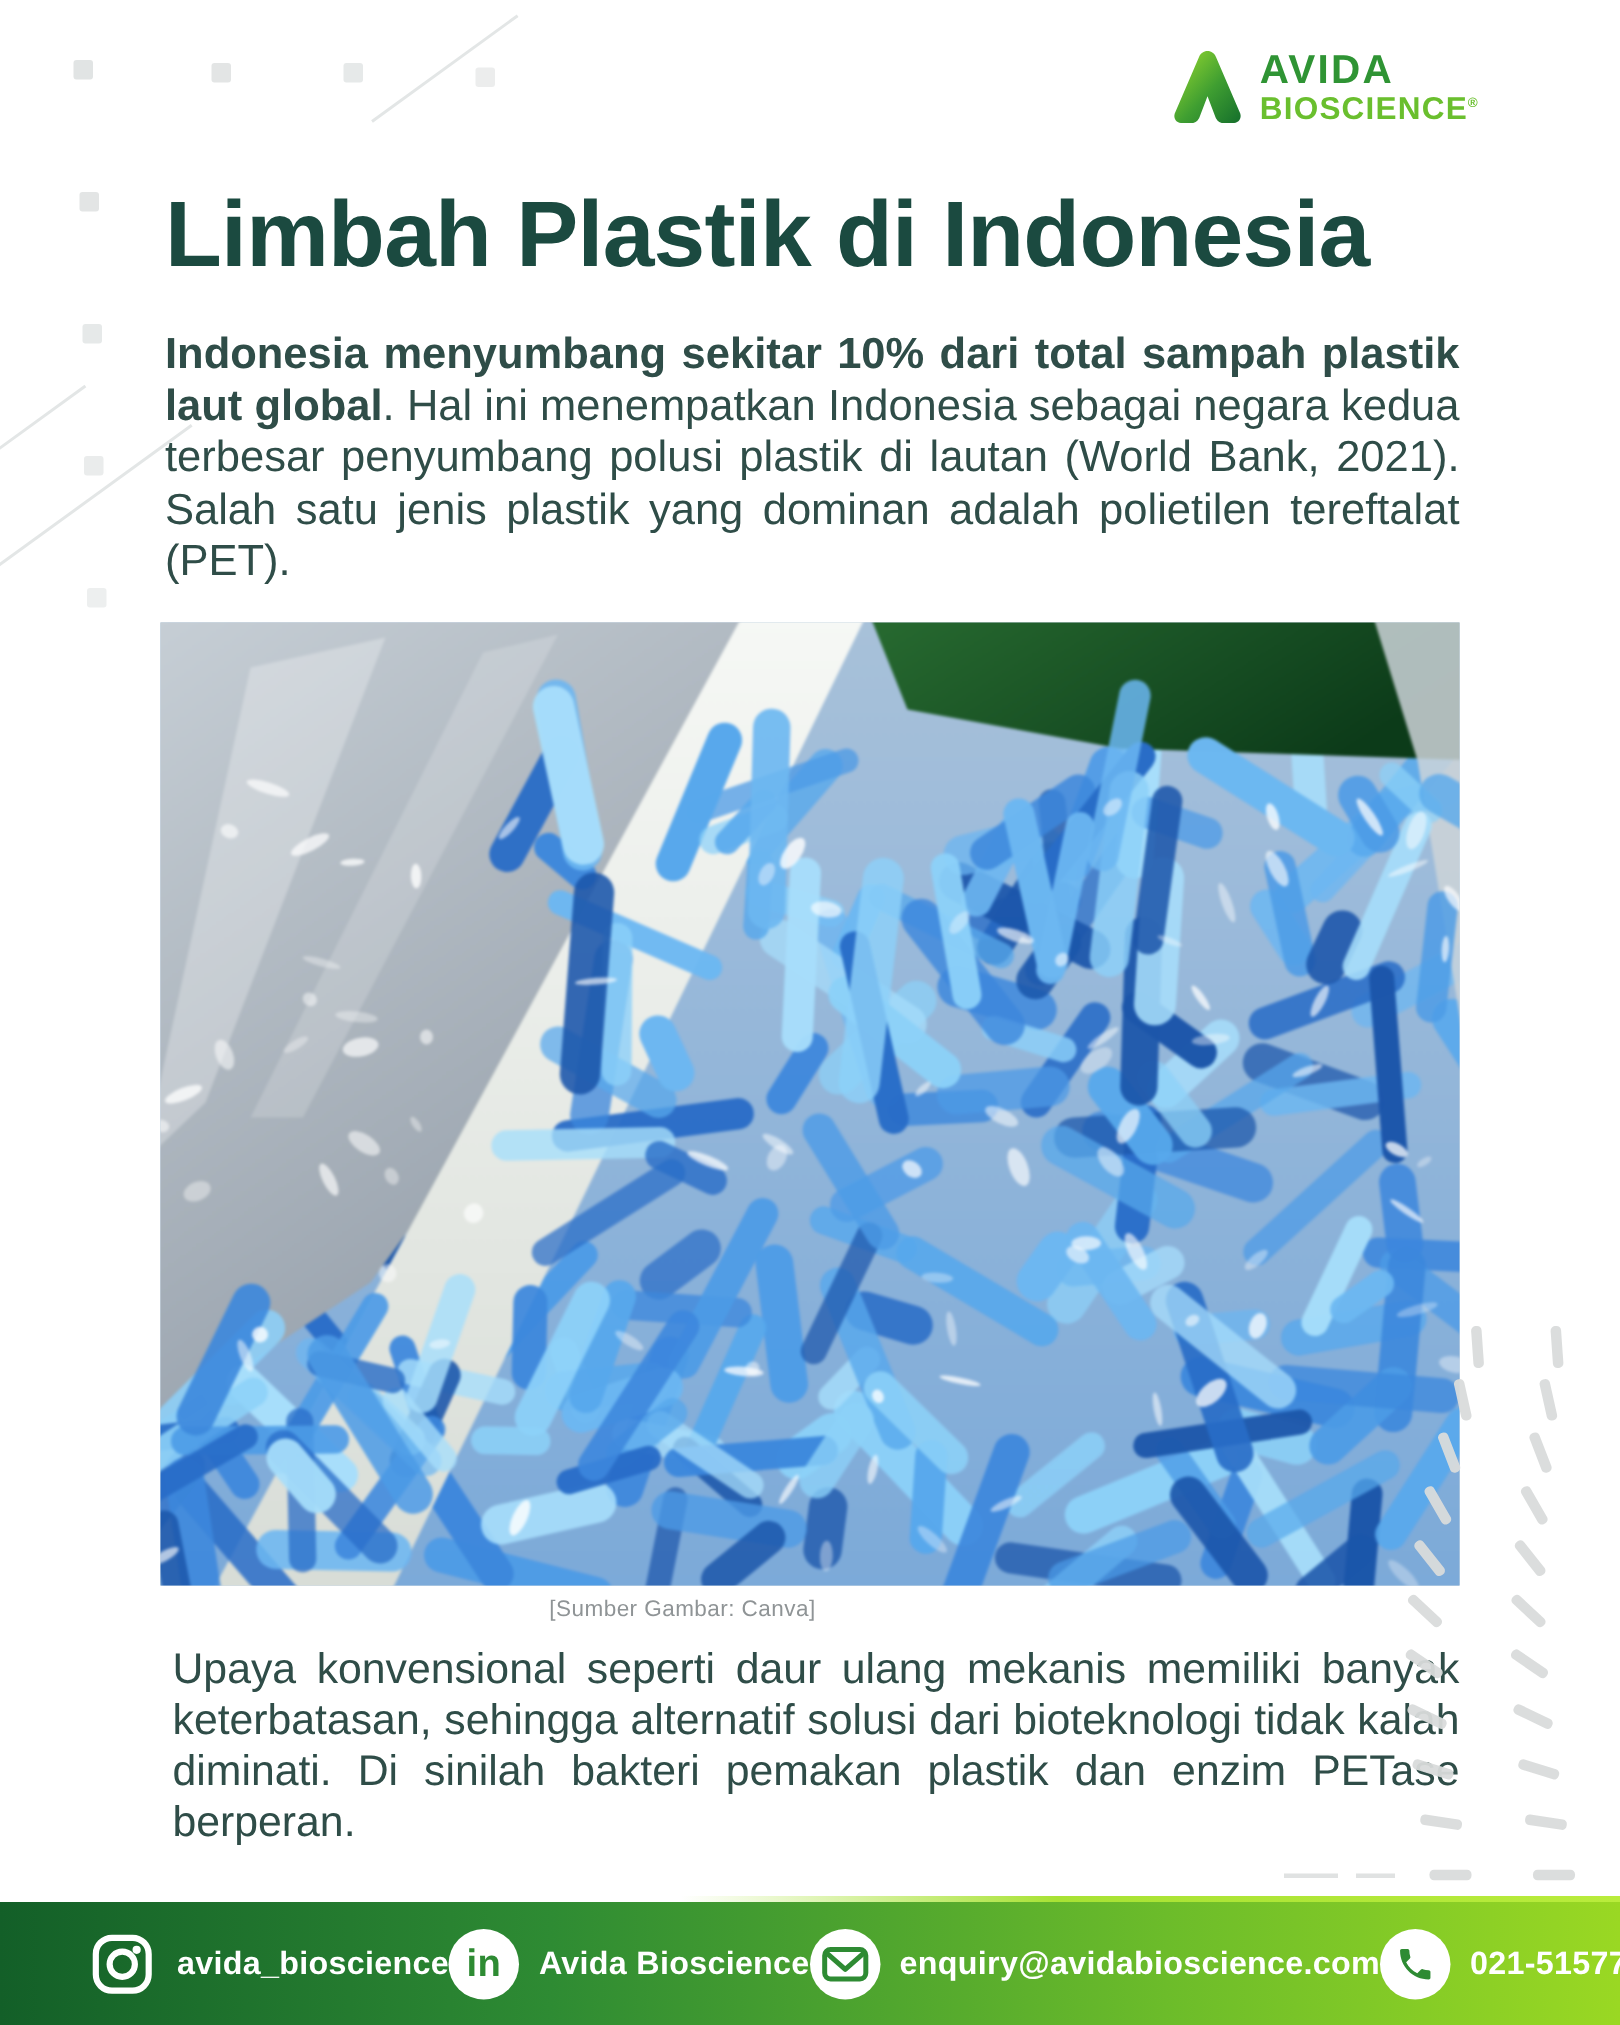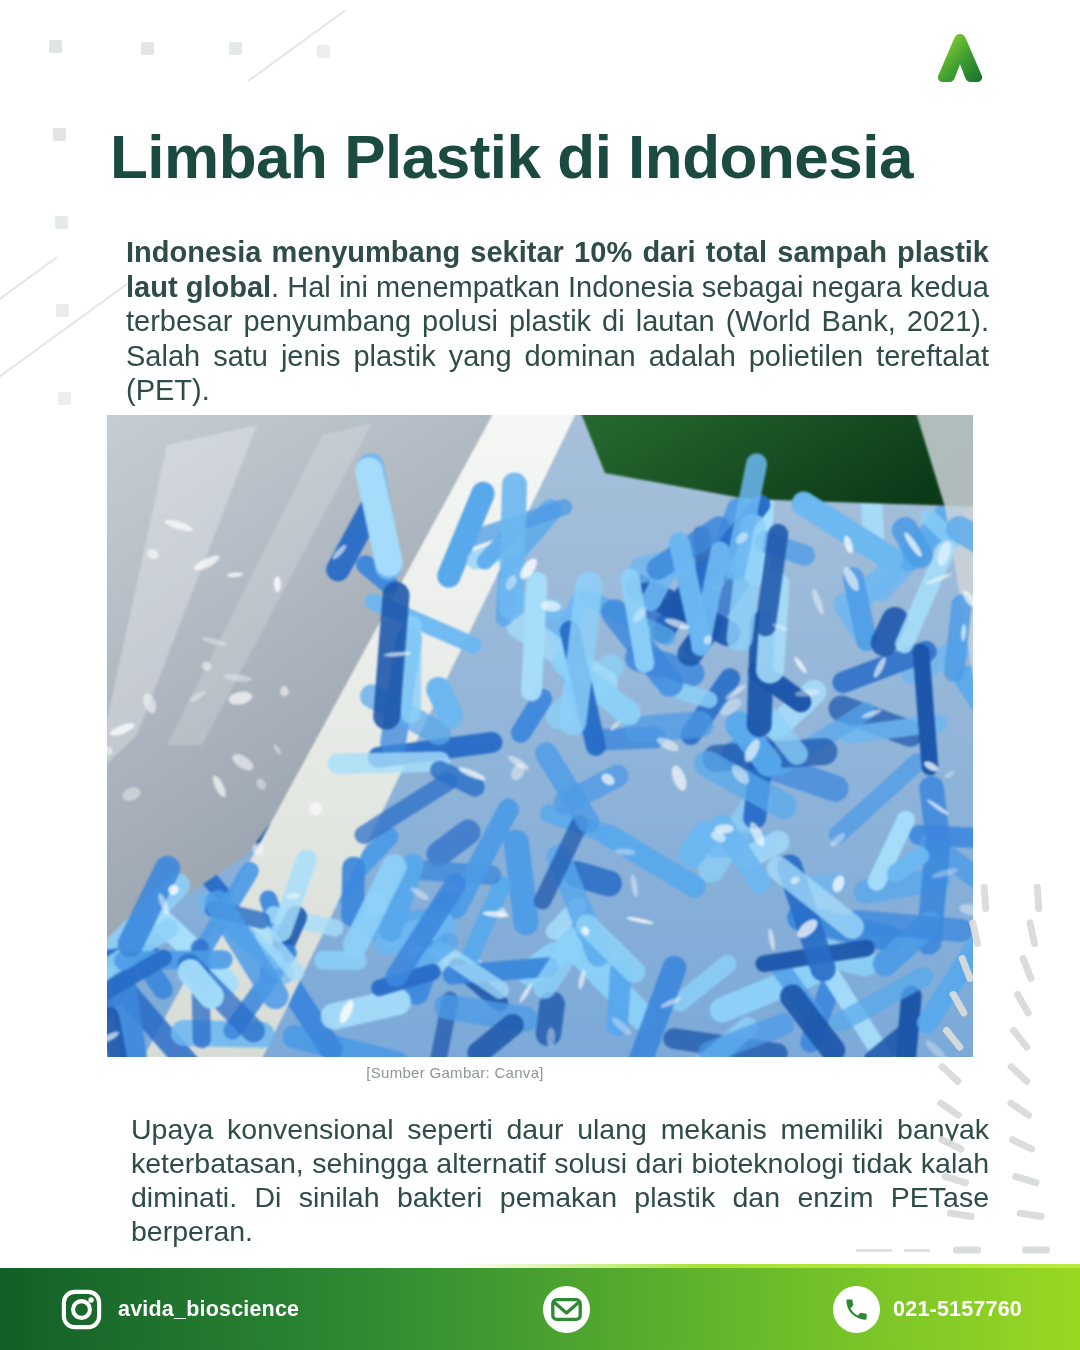--- a/index.html
+++ b/index.html
@@ -14,21 +14,21 @@
   
   .logo{position:absolute;top:30px;right:94px;display:flex;align-items:center;gap:9px;}
   .logo-text{display:flex;flex-direction:column;line-height:1;}
   .logo-line1{font-size:27px;font-weight:800;letter-spacing:1.5px;color:#2f9434;}
   .logo-line2{font-size:21px;font-weight:800;letter-spacing:0.8px;color:#6abf2e;margin-top:2px;}
   .logo-reg{font-size:9px;vertical-align:super;font-weight:700;}
 
   
   .title{position:absolute;left:110px;top:121px;margin:0;font-size:62px;font-weight:800;
          letter-spacing:-0.5px;color:#1b4a40;}
-  .para{position:absolute;margin:16px;color:#2f4d48;text-align:justify;}
+  .para{position:absolute;margin:0;color:#2f4d48;text-align:justify;}
   .para1{left:110px;top:219px;width:863px;font-size:29px;line-height:34.5px;}
   .para1 .lead{font-weight:700;}
   .para2{left:115px;top:1096px;width:858px;font-size:28.5px;line-height:34px;}
 
   
   .photo-fig{position:absolute;left:107px;top:415px;width:696px;margin:0;}
   .photo-fig svg{display:block;width:866px;height:642px;background:#9db7cf;}
   .art{filter:blur(1.15px) saturate(1.05);}
   .caption{margin-top:7px;text-align:center;font-size:15px;color:#8f9496;letter-spacing:0.3px;}
 
@@ -72,20 +72,24 @@
     <svg width="52" height="56" viewBox="0 0 100 100">
       <defs>
         <linearGradient id="gA" x1="0" y1="0" x2="1" y2="1">
           <stop offset="0" stop-color="#9bdc2f"></stop>
             <stop offset="0.55" stop-color="#3f9e31"></stop>
             <stop offset="1" stop-color="#156f2c"></stop>
         </linearGradient>
       </defs>
       <path fill="url(#gA)" d="M50 4 C45 4 41 7 39 12 L8 84 C6 90 10 96 16 96 L30 96 C35 96 38 93 40 88 L50 62 L60 88 C62 93 65 96 70 96 L84 96 C90 96 94 90 92 84 L61 12 C59 7 55 4 50 4 Z"></path>
     </svg>
+    <div class="logo-text">
+      <span class="logo-line1">AVIDA</span>
+      <span class="logo-line2"><span>BIOSCIENCE</span><span class="logo-reg">®</span></span>
+    </div>
   </div>
 
   <h1 class="title">Limbah Plastik di Indonesia</h1>
 
   <p class="para para1"><span class="lead">Indonesia menyumbang sekitar 10% dari total sampah plastik laut global</span><span>. Hal ini menempatkan Indonesia sebagai negara kedua terbesar penyumbang polusi plastik di lautan (World Bank, 2021). Salah satu jenis plastik yang dominan adalah polietilen tereftalat (PET).</span></p>
 
   <figure class="photo-fig">
     <svg id="photo-art" viewBox="0 0 866 642" preserveAspectRatio="none" role="img" aria-label="Tumpukan preform botol plastik PET berwarna biru di dalam wadah">
       <defs>
         <linearGradient id="gBase" x1="0" y1="0" x2="0" y2="1">
@@ -463,28 +467,37 @@
       <span class="f-ic bare">
         <svg width="47" height="47" viewBox="0 0 48 48">
           <rect x="6" y="6" width="36" height="36" rx="11" fill="none" stroke="#ffffff" stroke-width="4.2"></rect>
           <circle cx="24" cy="24" r="8.6" fill="none" stroke="#ffffff" stroke-width="4.2"></circle>
           <circle cx="33.8" cy="14.2" r="2.8" fill="#ffffff"></circle>
         </svg>
       </span>
       <span>avida_bioscience</span>
     </div>
 
+    <div class="f-item">
+      <span class="f-ic">
+        <svg width="47" height="47" viewBox="0 0 48 48">
+          <text x="24" y="32" text-anchor="middle" class="in-glyph">in</text>
+        </svg>
+      </span>
+      <span>Avida Bioscience</span>
+    </div>
 
     <div class="f-item">
       <span class="f-ic">
         <svg width="47" height="47" viewBox="0 0 48 48">
           <rect x="10" y="14" width="28" height="20" rx="4" fill="none" stroke="#2e8b33" stroke-width="3.4"></rect>
           <polyline points="12,17 24,27.5 36,17" fill="none" stroke="#2e8b33" stroke-width="3.4" stroke-linecap="round" stroke-linejoin="round"></polyline>
         </svg>
       </span>
+      <span>enquiry@avidabioscience.com</span>
     </div>
 
     <div class="f-item">
       <span class="f-ic">
         <svg width="27" height="27" viewBox="0 0 24 24">
           <path fill="#2e8b33" d="M6.62 10.79c1.44 2.83 3.76 5.14 6.59 6.59l2.2-2.2c.27-.27.67-.36 1.02-.24 1.12.37 2.33.57 3.57.57.55 0 1 .45 1 1V20c0 .55-.45 1-1 1-9.39 0-17-7.61-17-17 0-.55.45-1 1-1h3.5c.55 0 1 .45 1 1 0 1.25.2 2.45.57 3.57.11.35.03.74-.25 1.02l-2.2 2.2z"></path>
         </svg>
       </span>
       <span>021-5157760</span>
     </div>

